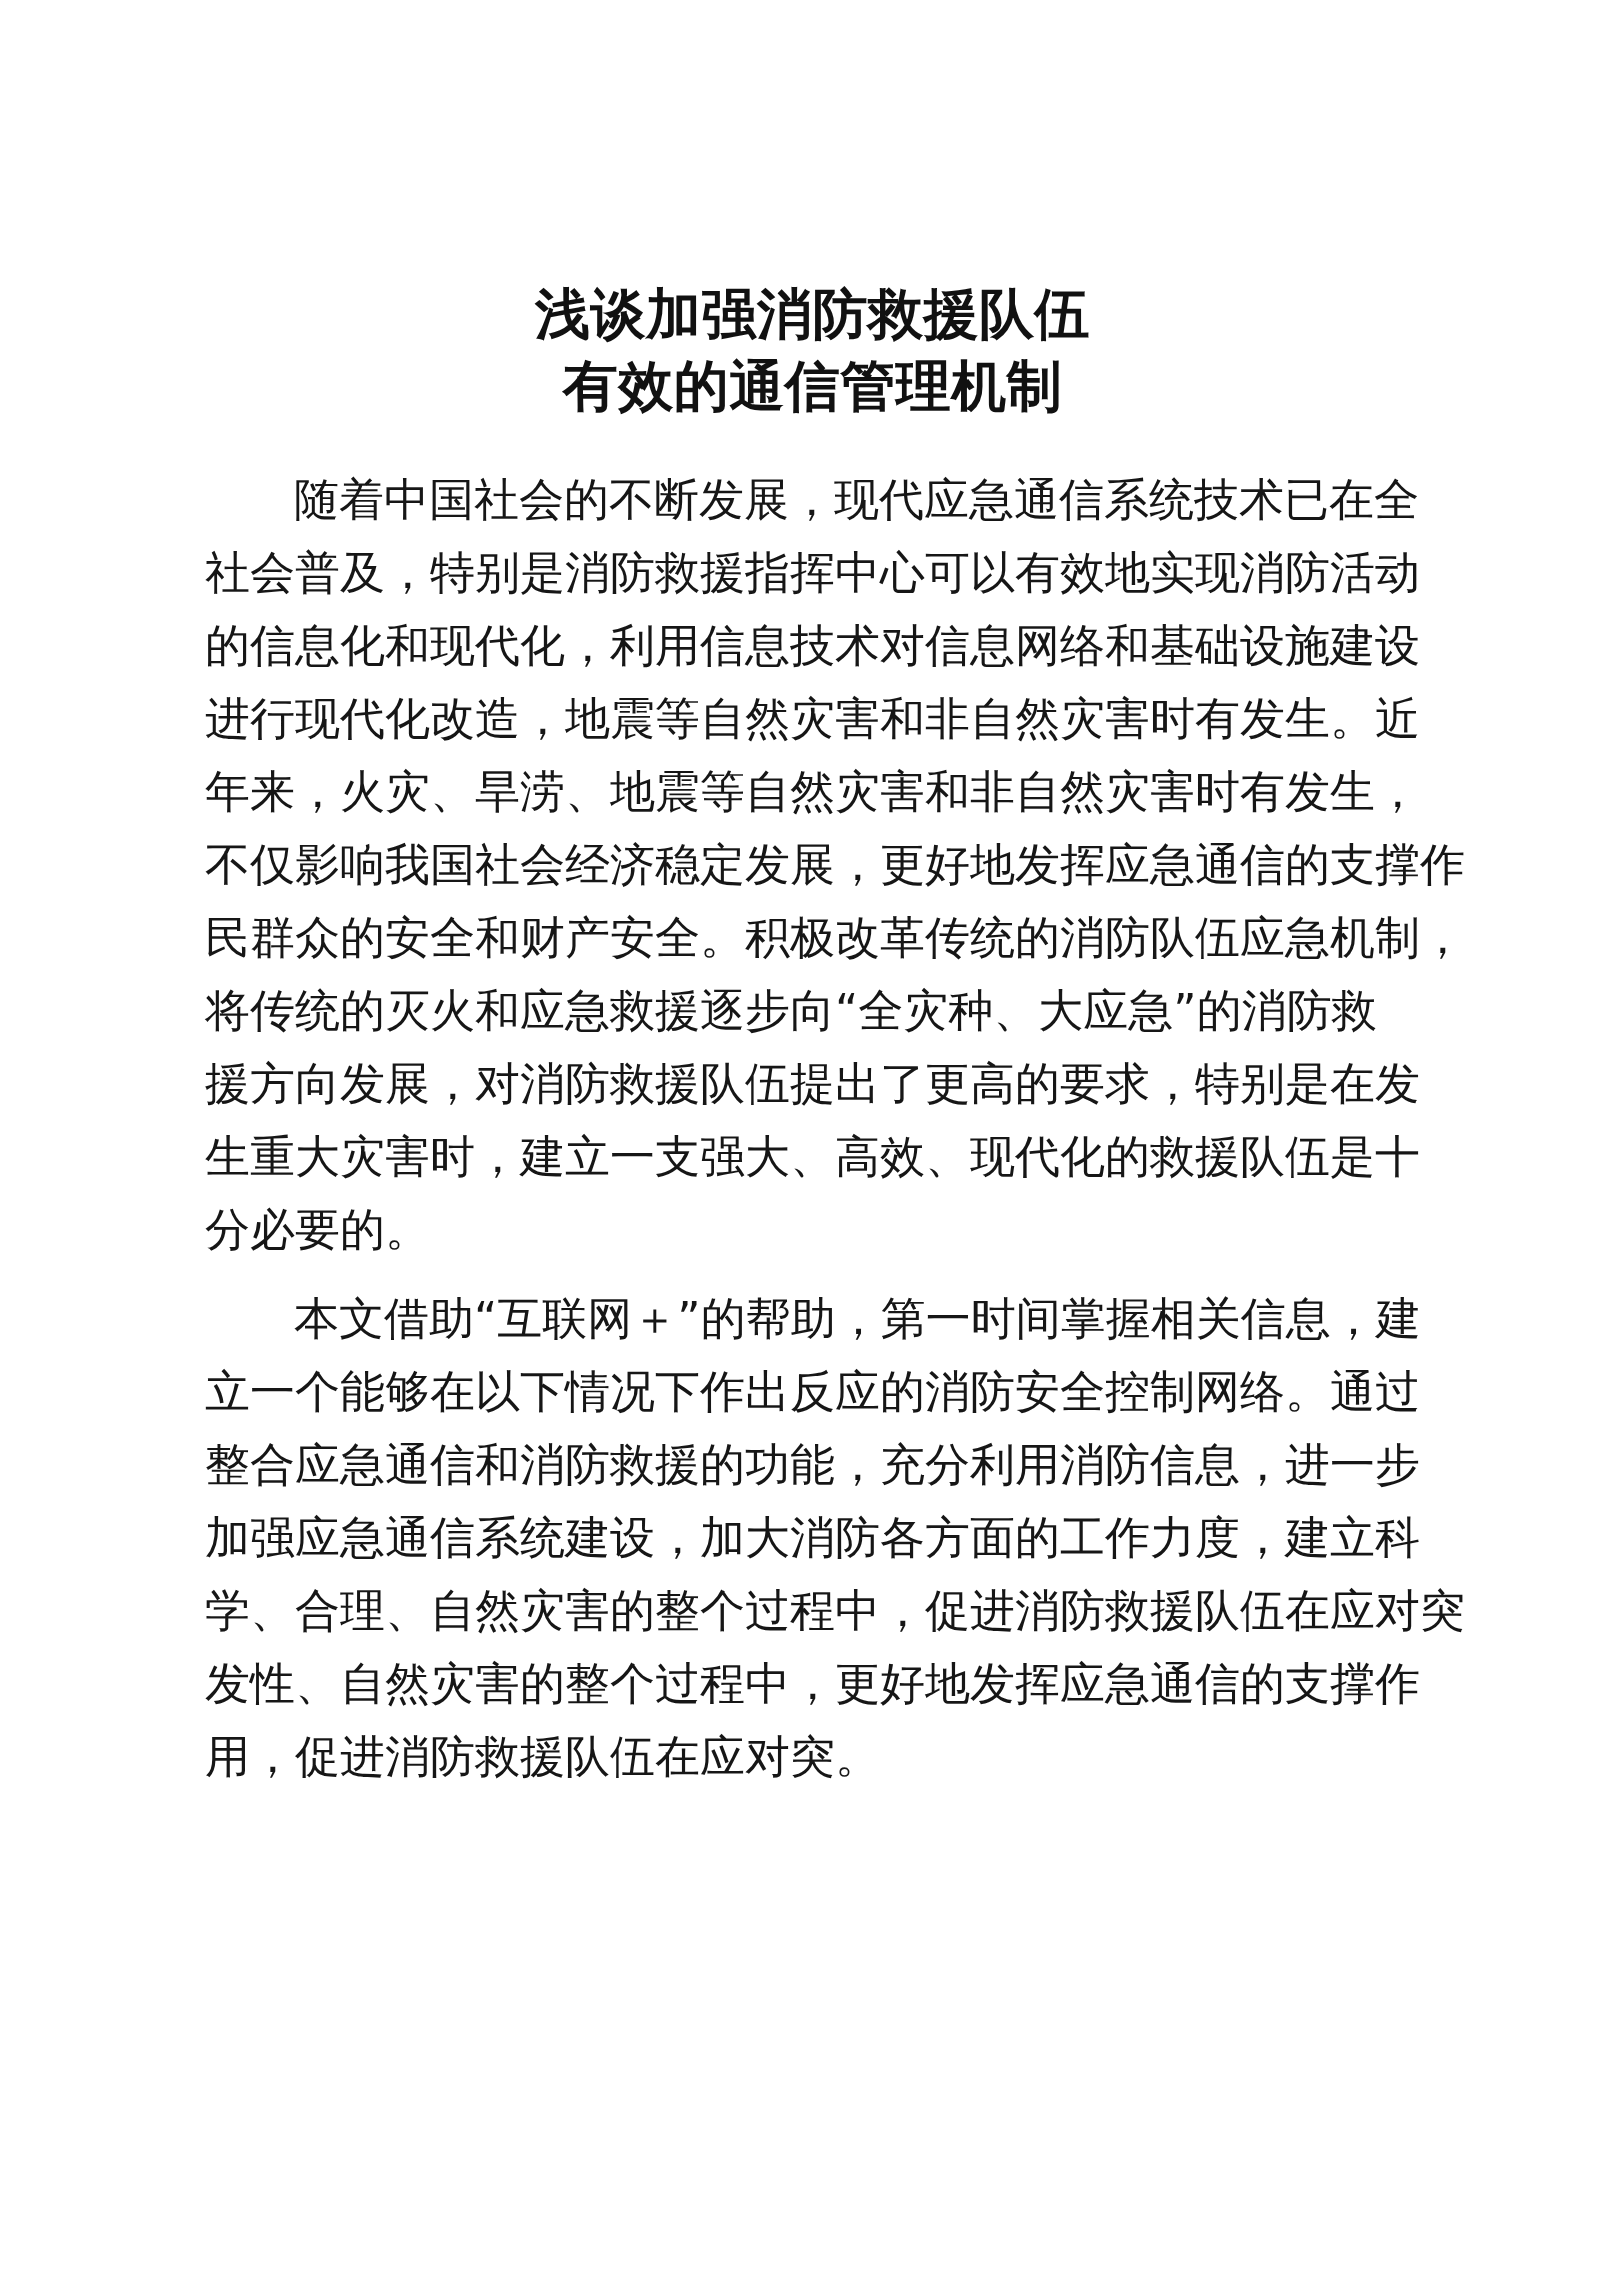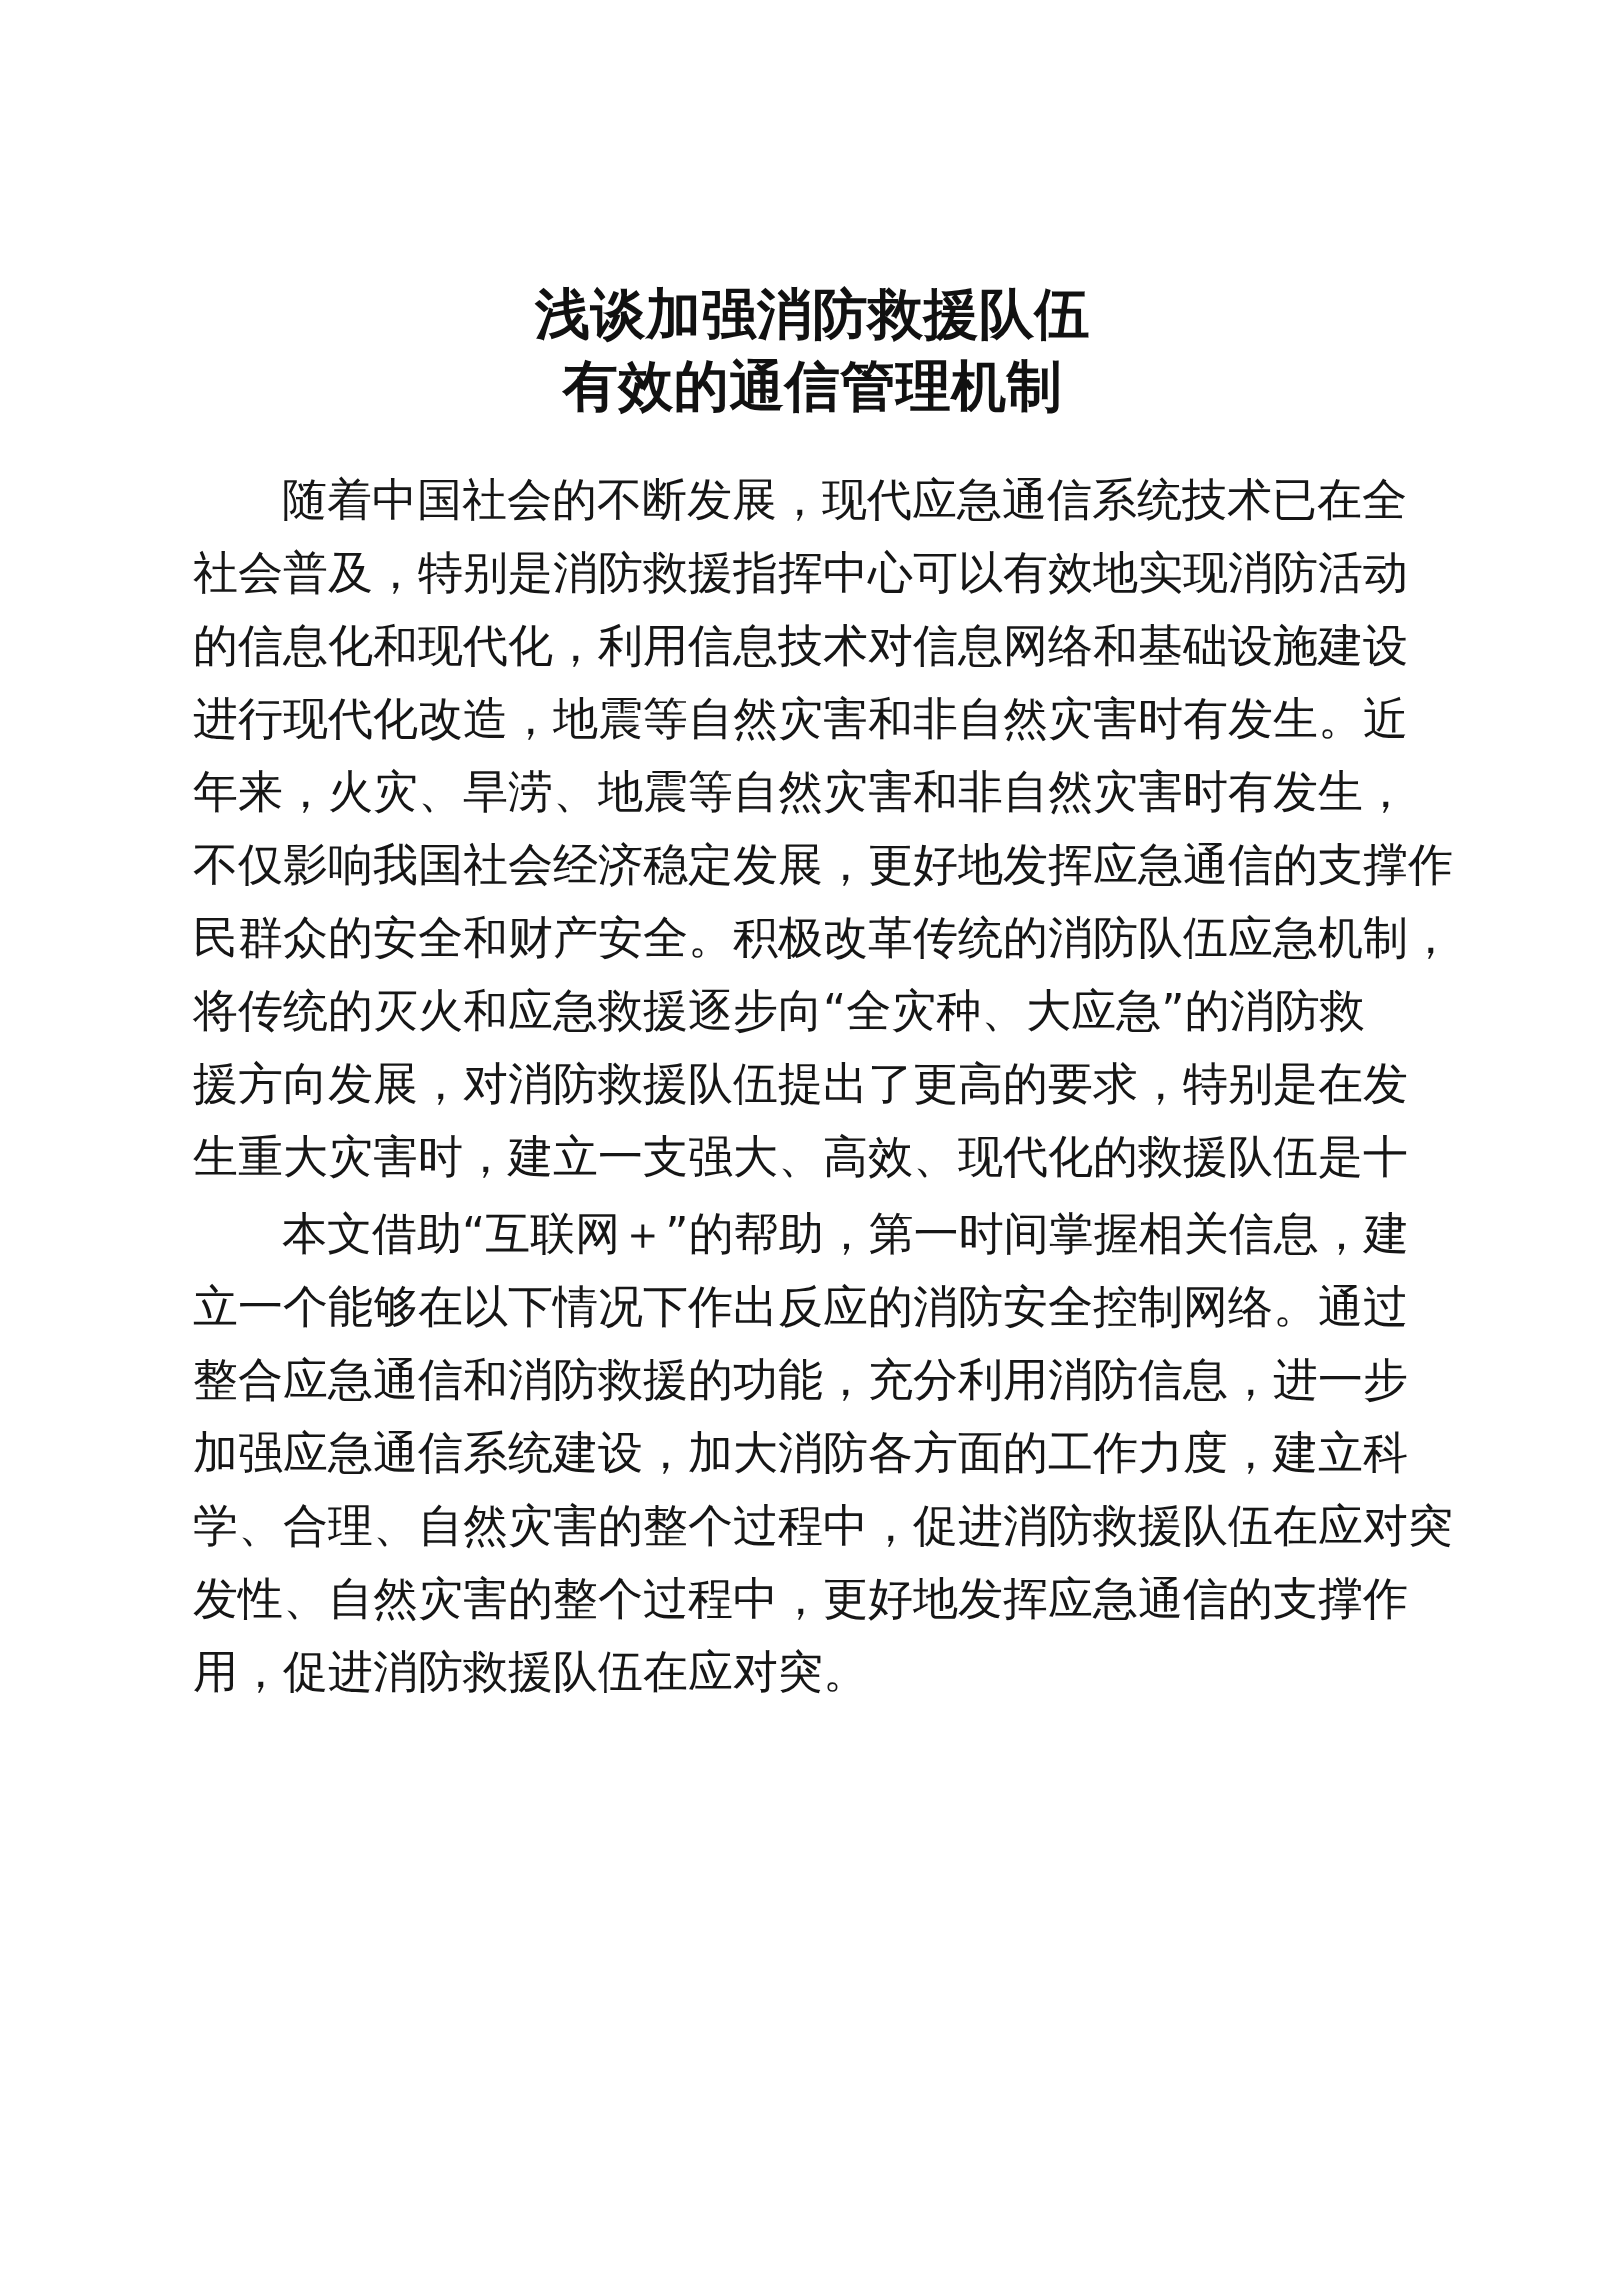--- a/index.html
+++ b/index.html
@@ -46,21 +46,21 @@
   .doc-title .title-line {
     display: block;
     white-space: nowrap;
   }
 
   .paragraphs {
     margin-top: 41px;
   }
 
   .para {
-    margin: 4px;
+    margin: 16px;
     font-size: 45px;
     line-height: 73px;
     color: #161616;
     text-align: justify;
     text-justify: inter-character;
     letter-spacing: 0px;
     font-weight: 400;
   }
 
   .para .line {
@@ -90,20 +90,21 @@
         <span class="line"><span class="indent"></span><span>随着中国社会的不断发展，现代应急通信系统技术已在全</span></span>
         <span class="line">社会普及，特别是消防救援指挥中心可以有效地实现消防活动</span>
         <span class="line">的信息化和现代化，利用信息技术对信息网络和基础设施建设</span>
         <span class="line">进行现代化改造，地震等自然灾害和非自然灾害时有发生。近</span>
         <span class="line">年来，火灾、旱涝、地震等自然灾害和非自然灾害时有发生，</span>
         <span class="line">不仅影响我国社会经济稳定发展，更好地发挥应急通信的支撑作</span>
         <span class="line">民群众的安全和财产安全。积极改革传统的消防队伍应急机制，</span>
         <span class="line">将传统的灭火和应急救援逐步向“全灾种、大应急”的消防救</span>
         <span class="line">援方向发展，对消防救援队伍提出了更高的要求，特别是在发</span>
         <span class="line">生重大灾害时，建立一支强大、高效、现代化的救援队伍是十</span>
+        <span class="line">分必要的。</span>
       </p>
 
       <p class="para">
         <span class="line"><span class="indent"></span><span>本文借助“互联网＋”的帮助，第一时间掌握相关信息，建</span></span>
         <span class="line">立一个能够在以下情况下作出反应的消防安全控制网络。通过</span>
         <span class="line">整合应急通信和消防救援的功能，充分利用消防信息，进一步</span>
         <span class="line">加强应急通信系统建设，加大消防各方面的工作力度，建立科</span>
         <span class="line">学、合理、自然灾害的整个过程中，促进消防救援队伍在应对突</span>
         <span class="line">发性、自然灾害的整个过程中，更好地发挥应急通信的支撑作</span>
         <span class="line">用，促进消防救援队伍在应对突。</span>

